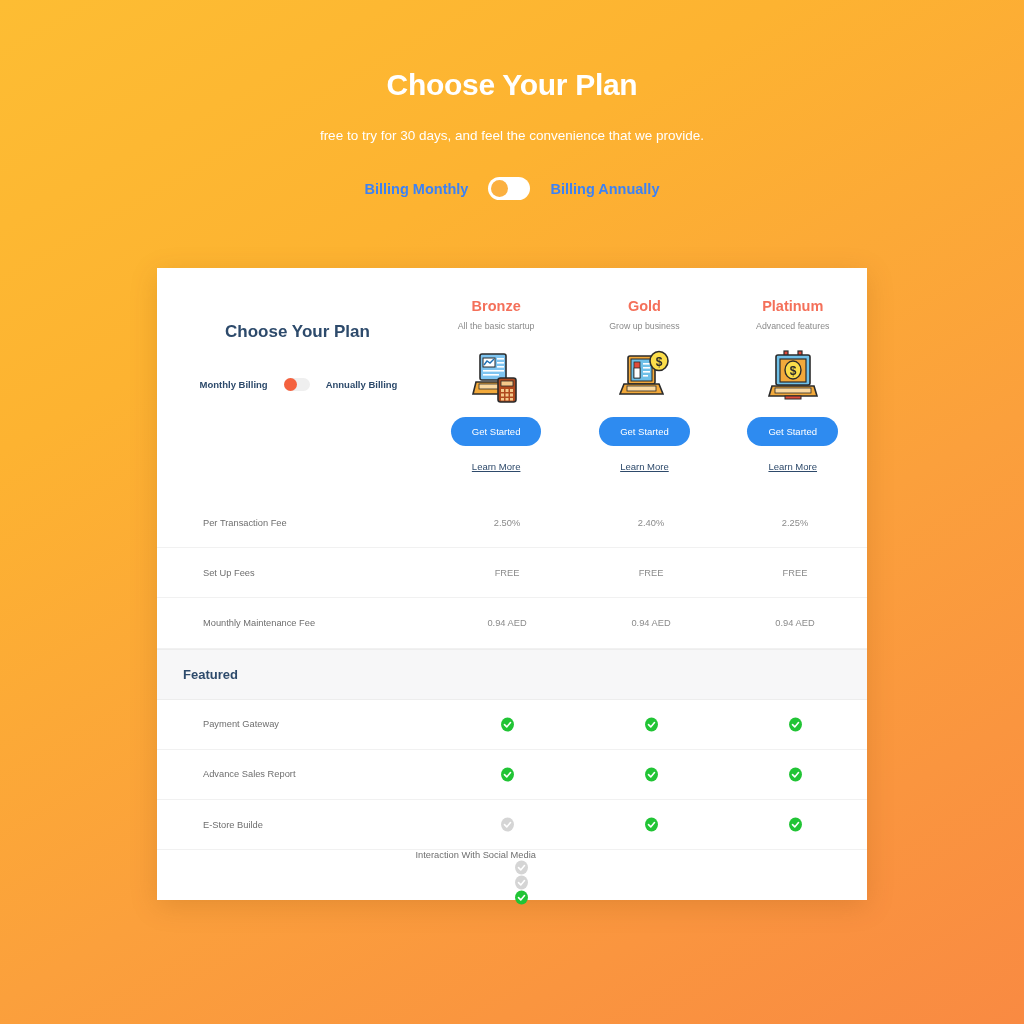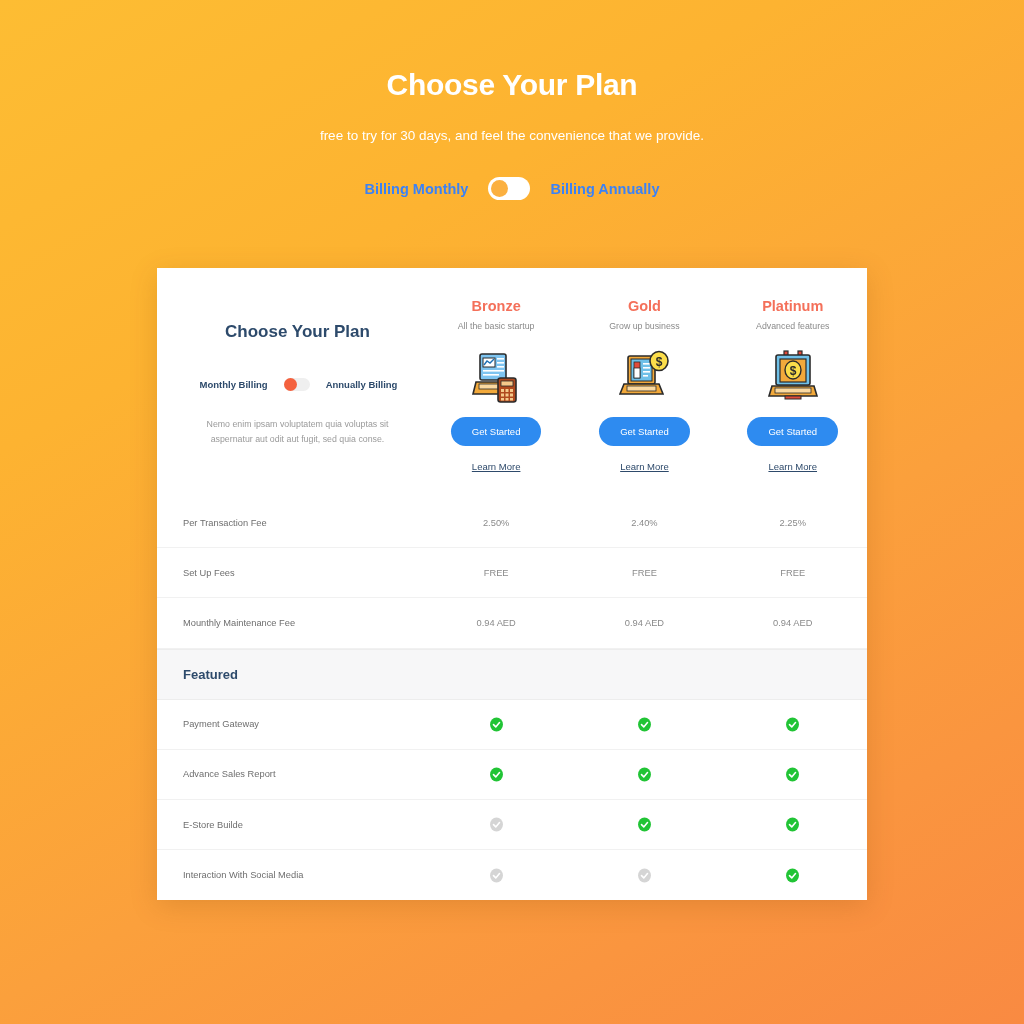--- a/index.html
+++ b/index.html
@@ -206,23 +206,24 @@
     font-weight: bold;
     color: #2D4A6B;
   }
 
   
   .row {
     display: flex;
     align-items: center;
     height: 50.2px;
     border-bottom: 1px solid #F1F1F1;
-  }
-
-  .row:last-child { border-bottom: none; }
+    padding-left: 20px;
+  }
+
+  .row:last-child { border-bottom: none; flex-direction: column; }
 
   .row-label {
     width: 265px;
     padding-left: 26px;
     font-size: 9.3px;
     color: #6E6E6E;
   }
 
   .row-cell {
     width: 148.3px;
@@ -259,24 +260,20 @@
   <div class="card-top">
 
     <div class="col-label">
       <div class="intro-title">Choose Your Plan</div>
       <div class="intro-toggle">
         <span class="intro-toggle-label">Monthly Billing</span>
         <div class="mini-switch">
           <div class="mini-knob"></div>
         </div>
         <span class="intro-toggle-label">Annually Billing</span>
-      </div>
-      <div class="intro-desc">
-        <span>Nemo enim ipsam voluptatem quia voluptas sit</span>
-        <span>aspernatur aut odit aut fugit, sed quia conse.</span>
       </div>
     </div>
 
     <div class="col-plan">
       <div class="plan-name">Bronze</div>
       <div class="plan-sub">All the basic  startup</div>
       <div class="plan-art">
         <svg width="56" height="56" viewBox="0 0 56 56">
           <rect x="12" y="6" width="26" height="26" rx="2" fill="#7EC4F0" stroke="#2B2B2B" stroke-width="1.6"></rect>
           <rect x="15" y="10" width="12" height="9" fill="#FFFFFF" stroke="#2B2B2B" stroke-width="1"></rect>

